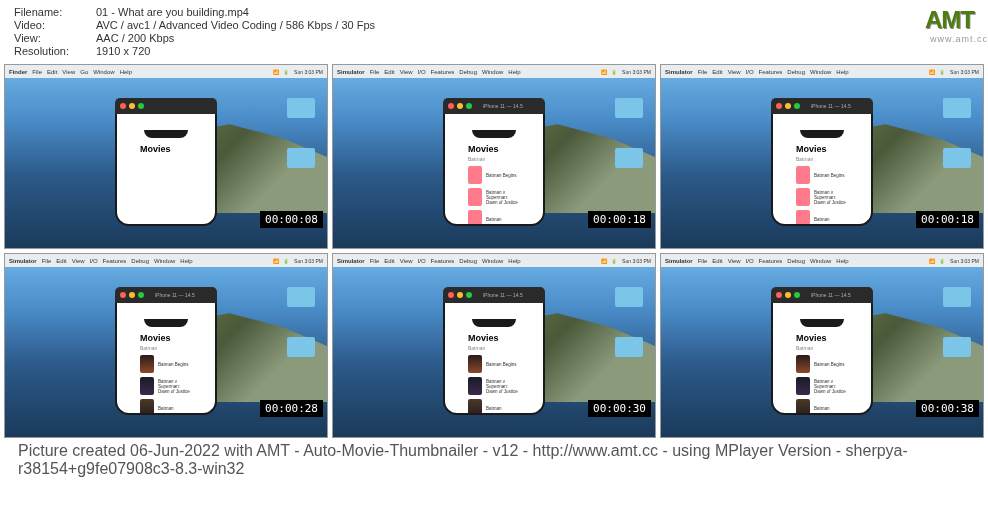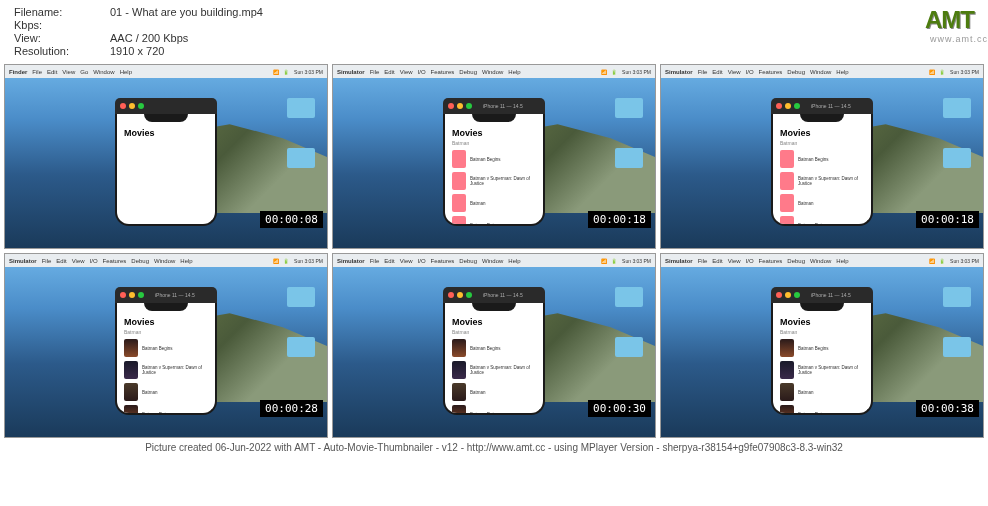--- a/index.html
+++ b/index.html
@@ -1,62 +1,63 @@
 <!DOCTYPE html>
 <html><head>
 <meta charset="utf-8">
 <style>
 * { margin: 0; padding: 0; box-sizing: border-box; }
 body { font-family: Arial, sans-serif; background: #fff; width: 988px; height: 506px; overflow: hidden; }
 .header { padding: 6px 14px; font-size: 11px; color: #333; position: relative; }
 .header-row { display: flex; margin-bottom: 1px; }
-.header-label { width: 96px; }
+.header-label { width: 82px; }
 .logo { position: absolute; top: 6px; right: 14px; font-size: 24px; font-weight: bold; color: #4d7c0f; text-shadow: 1px 1px 0 #888; letter-spacing: -1px; }
 .logo-sub { position: absolute; top: 34px; right: 0; font-size: 9px; color: #999; letter-spacing: 1px; }
 .grid { display: grid; grid-template-columns: repeat(3, 1fr); gap: 4px; padding: 0 4px; }
 .thumb { position: relative; border: 1px solid #999; height: 185px; background: linear-gradient(180deg, #6eb4e8 0%, #4a8cc8 30%, #2c5a8a 60%, #1a3a5a 100%); overflow: hidden; }
 .menubar { height: 13px; background: rgba(240,240,240,0.95); font-size: 6px; padding: 2px 4px; display: flex; justify-content: space-between; align-items: center; color: #333; }
 .menu-left { display: flex; gap: 5px; }
 .menu-right { display: flex; gap: 4px; font-size: 5px; }
 .desktop { position: absolute; top: 13px; left: 0; right: 0; bottom: 0; }
 .island { position: absolute; right: 0; bottom: 35px; width: 55%; height: 55%; background: linear-gradient(135deg, #6a7a4a 0%, #4a5a3a 40%, #8a9a7a 70%); clip-path: polygon(15% 15%, 45% 5%, 75% 20%, 100% 40%, 100% 100%, 0 100%, 0 60%); }
 .folder { position: absolute; width: 28px; height: 20px; background: #7ac5e8; border-radius: 2px; }
 .folder1 { top: 20px; right: 12px; }
 .folder2 { top: 70px; right: 12px; }
 .phone-window { position: absolute; left: 50%; top: 20px; transform: translateX(-50%); width: 102px; }
 .window-chrome { height: 16px; background: #2a2a2a; border-radius: 5px 5px 0 0; display: flex; align-items: center; padding: 0 5px; gap: 3px; }
 .tlight { width: 6px; height: 6px; border-radius: 50%; }
 .tl-r { background: #ff5f56; }
 .tl-y { background: #ffbd2e; }
 .tl-g { background: #27c93f; }
 .phone-label { font-size: 5px; color: #aaa; margin-left: 8px; }
-.phone-body { background: #fff; border: 2px solid #1a1a1a; border-top: none; border-radius: 0 0 14px 14px; height: 112px; padding: 2px; overflow: hidden; }
+.phone-body { background: #fff; border: 2px solid #1a1a1a; border-top: none; border-radius: 0 0 14px 14px; height: 112px; padding: 18px; overflow: hidden; }
 .notch { height: 8px; background: #1a1a1a; width: 44px; margin: -2px auto 4px; border-radius: 0 0 8px 8px; }
 .phone-title { font-size: 9px; font-weight: bold; padding: 2px 5px; color: #000; }
 .phone-sub { font-size: 5px; color: #888; padding: 0 5px 2px; }
 .movie-item { display: flex; align-items: center; padding: 2px 5px; gap: 4px; }
 .poster { width: 14px; height: 18px; border-radius: 2px; flex-shrink: 0; }
 .poster-pink { background: #ff7a8a; }
 .poster-dark { background: linear-gradient(#2a1a1a, #8a4a2a); }
 .poster-d2 { background: linear-gradient(#1a1a2a, #3a2a4a); }
 .poster-d3 { background: linear-gradient(#4a3a2a, #2a1a1a); }
 .movie-name { font-size: 4.5px; color: #333; }
 .timestamp { position: absolute; bottom: 20px; right: 4px; background: #000; color: #fff; font-size: 11px; padding: 2px 5px; font-family: monospace; }
-.footer { font-size: 10px; color: #555; text-align: center; padding: 4px 18px; }
+.footer { font-size: 16px; color: #555; padding: 4px 18px; }
 </style>
 </head>
 <body>
 
 <div class="header">
   <div class="header-row">
       <span class="header-label">Filename:</span>
       <span>01 - What are you building.mp4</span>
     </div>
   <div class="header-row">
-      <span class="header-label">Kbps:</span>
+      <span class="header-label">Video:</span>
+      <span>AVC / avc1 / Advanced Video Coding / 586 Kbps / 30 Fps</span>
     </div>
   <div class="header-row">
       <span class="header-label">View:</span>
       <span>AAC / 200 Kbps</span>
     </div>
   <div class="header-row">
       <span class="header-label">Resolution:</span>
       <span>1910 x 720</span>
     </div>
   <div class="logo">AMT</div>

